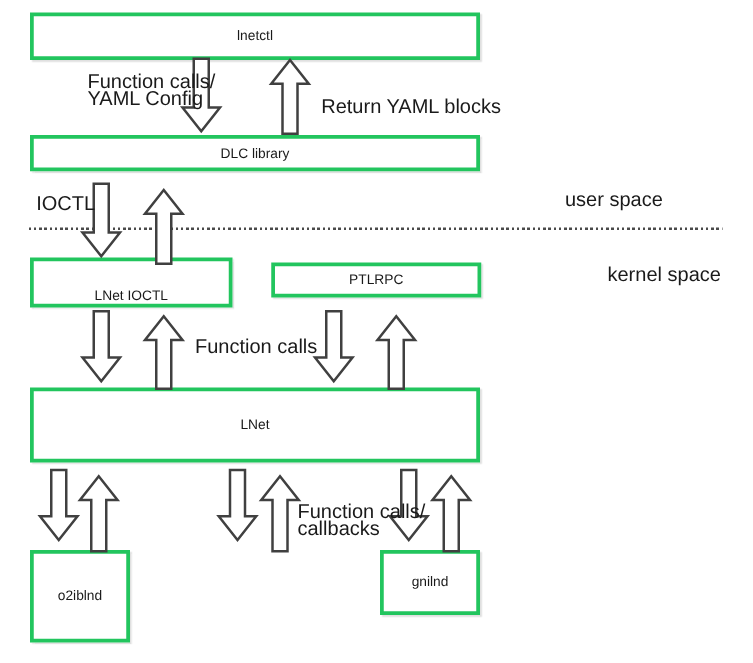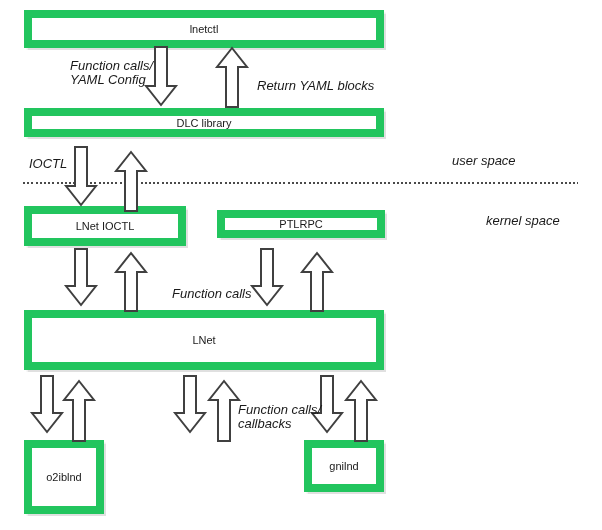--- a/index.html
+++ b/index.html
@@ -11,71 +11,70 @@
   .canvas {
     position: relative;
     width: 602px;
     height: 530px;
     background: #ffffff;
     overflow: hidden;
   }
   .box {
     position: absolute;
     background: #ffffff;
-    border: 8px solid #22c55e;
+    border: 3px solid #22c55e;
     display: flex;
     align-items: center;
     justify-content: center;
     z-index: 1;
     box-shadow: 1.5px 1.5px 1px rgba(0,0,0,0.12);
   }
   .box span {
     font-size: 11px;
     color: #1a1a1a;
     white-space: nowrap;
   }
   .lbl {
     position: absolute;
-    font-size: 13px;
+    font-size: 16px;
     line-height: 14px;
     color: #1a1a1a;
     white-space: pre-line;
     z-index: 3;
-    font-style: italic;
   }
   .sep {
     position: absolute;
     left: 23px;
     top: 182px;
     width: 555px;
     height: 2px;
     background: repeating-linear-gradient(90deg, #4a4a4a 0 2px, transparent 2px 4.2px);
     z-index: 0;
   }
   .arrow {
     position: absolute;
     z-index: 2;
     overflow: visible;
   }
   
   .b-lnetctl   { left: 24px;  top: 10px;  width: 360px; height: 38px; }
   .b-dlc       { left: 24px;  top: 108px; width: 360px; height: 29px; }
-  .b-lnetioctl { left: 24px;  top: 206px; width: 162px; height: 40px; }
+  .b-lnetioctl { left: 24px;  top: 206px; width: 162px; height: 40px; align-items: flex-end; }
   .b-ptlrpc    { left: 217px; top: 210px; width: 168px; height: 28px; }
   .b-lnet      { left: 24px;  top: 310px; width: 360px; height: 60px; }
   .b-o2iblnd   { left: 24px;  top: 440px; width: 80px;  height: 74px; }
   .b-socklnd   { left: 164px; top: 440px; width: 80px;  height: 70px; }
   .b-gnilnd    { left: 304px; top: 440px; width: 80px;  height: 52px; }
   
   .l-funcyaml  { left: 70px;  top: 59px; }
   .l-retyaml   { left: 257px; top: 79px; }
   .l-ioctl     { left: 29px;  top: 157px; }
   .l-user      { left: 452px; top: 154px; }
   .l-kernel    { left: 466px; top: 214px; padding-left: 20px; }
-  .l-funccalls { left: 172px; top: 271px; margin-top: 16px; }
+  .l-funccalls { left: 156px; top: 271px; }
   .l-funccb    { left: 238px; top: 403px; }
 </style>
 </head>
 <body>
 
 <div class="canvas">
 
   <div class="sep"></div>
 
   <div class="box b-lnetctl">

